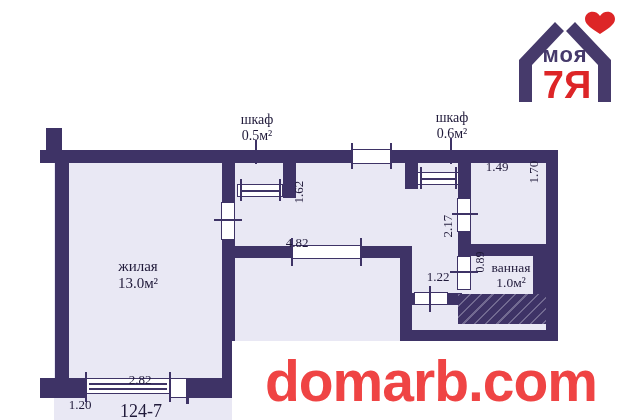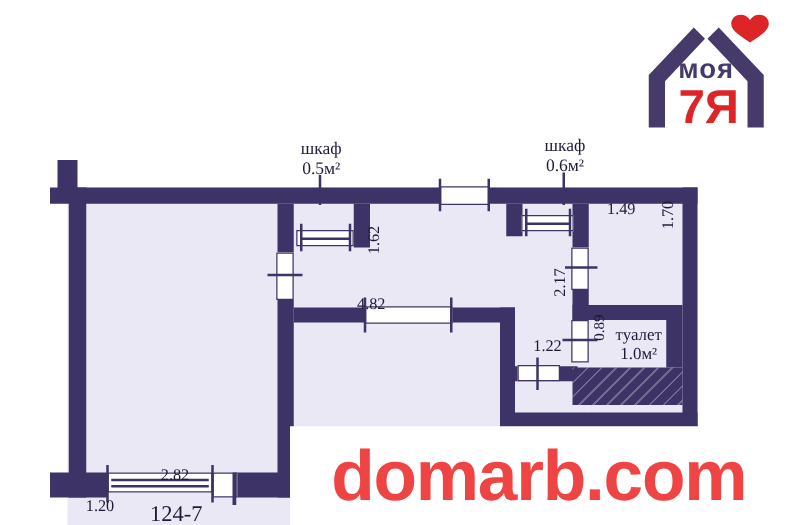--- a/index.html
+++ b/index.html
@@ -85,22 +85,26 @@
   <div class="tick" style="left:429px;top:286px;width:2px;height:26px;"></div>
   <div class="tick" style="left:85px;top:372px;width:2px;height:30px;"></div>
   <div class="tick" style="left:169px;top:372px;width:2px;height:30px;"></div>
   <div class="tick" style="left:240px;top:179px;width:2px;height:22px;"></div>
   <div class="tick" style="left:279px;top:179px;width:2px;height:22px;"></div>
   <div class="tick" style="left:420px;top:167px;width:2px;height:22px;"></div>
   <div class="tick" style="left:455px;top:167px;width:2px;height:22px;"></div>
   <div class="leader" style="left:255px;top:140px;width:2px;height:24px;"></div>
   <div class="leader" style="left:450px;top:138px;width:2px;height:26px;"></div>
 
+  <div class="rlabel f15" style="left:138px;top:258px;">
+    <div>жилая</div>
+    <div>13.0м²</div>
+  </div>
   <div class="rlabel f13" style="left:511px;top:260px;">
-    <div>туалет</div>
+    <div>ванная</div>
     <div>1.0м²</div>
   </div>
   <div class="rlabel f14" style="left:257px;top:112px;">
     <div>шкаф</div>
     <div>0.5м²</div>
   </div>
   <div class="rlabel f14" style="left:452px;top:110px;">
     <div>шкаф</div>
     <div>0.6м²</div>
   </div>

